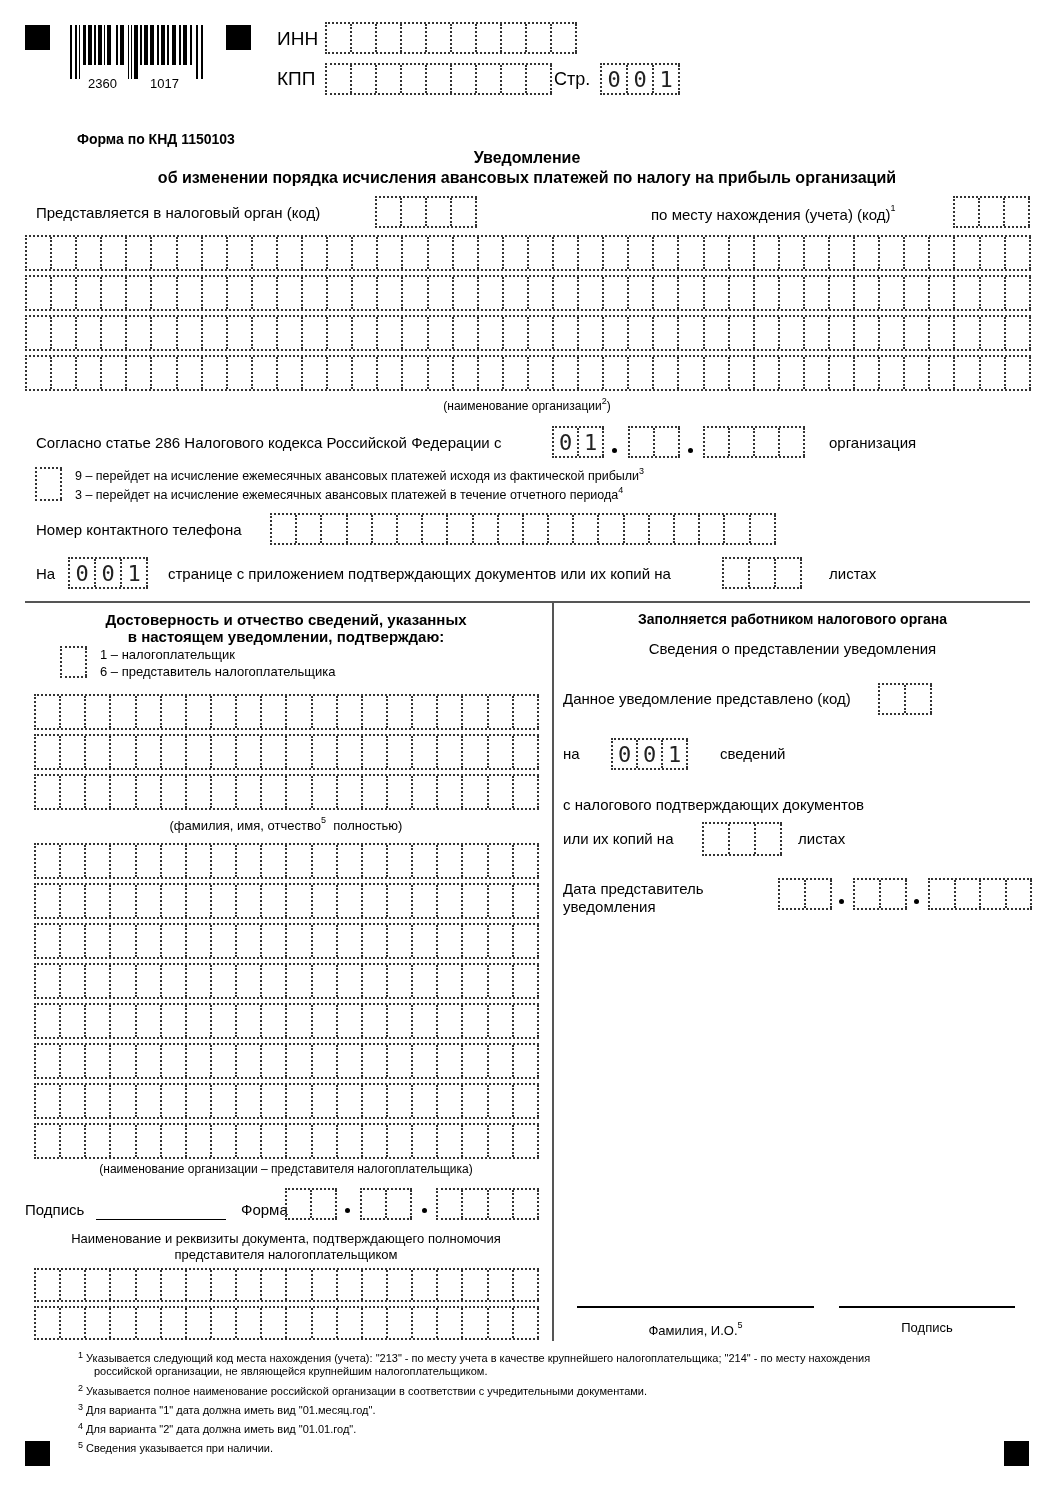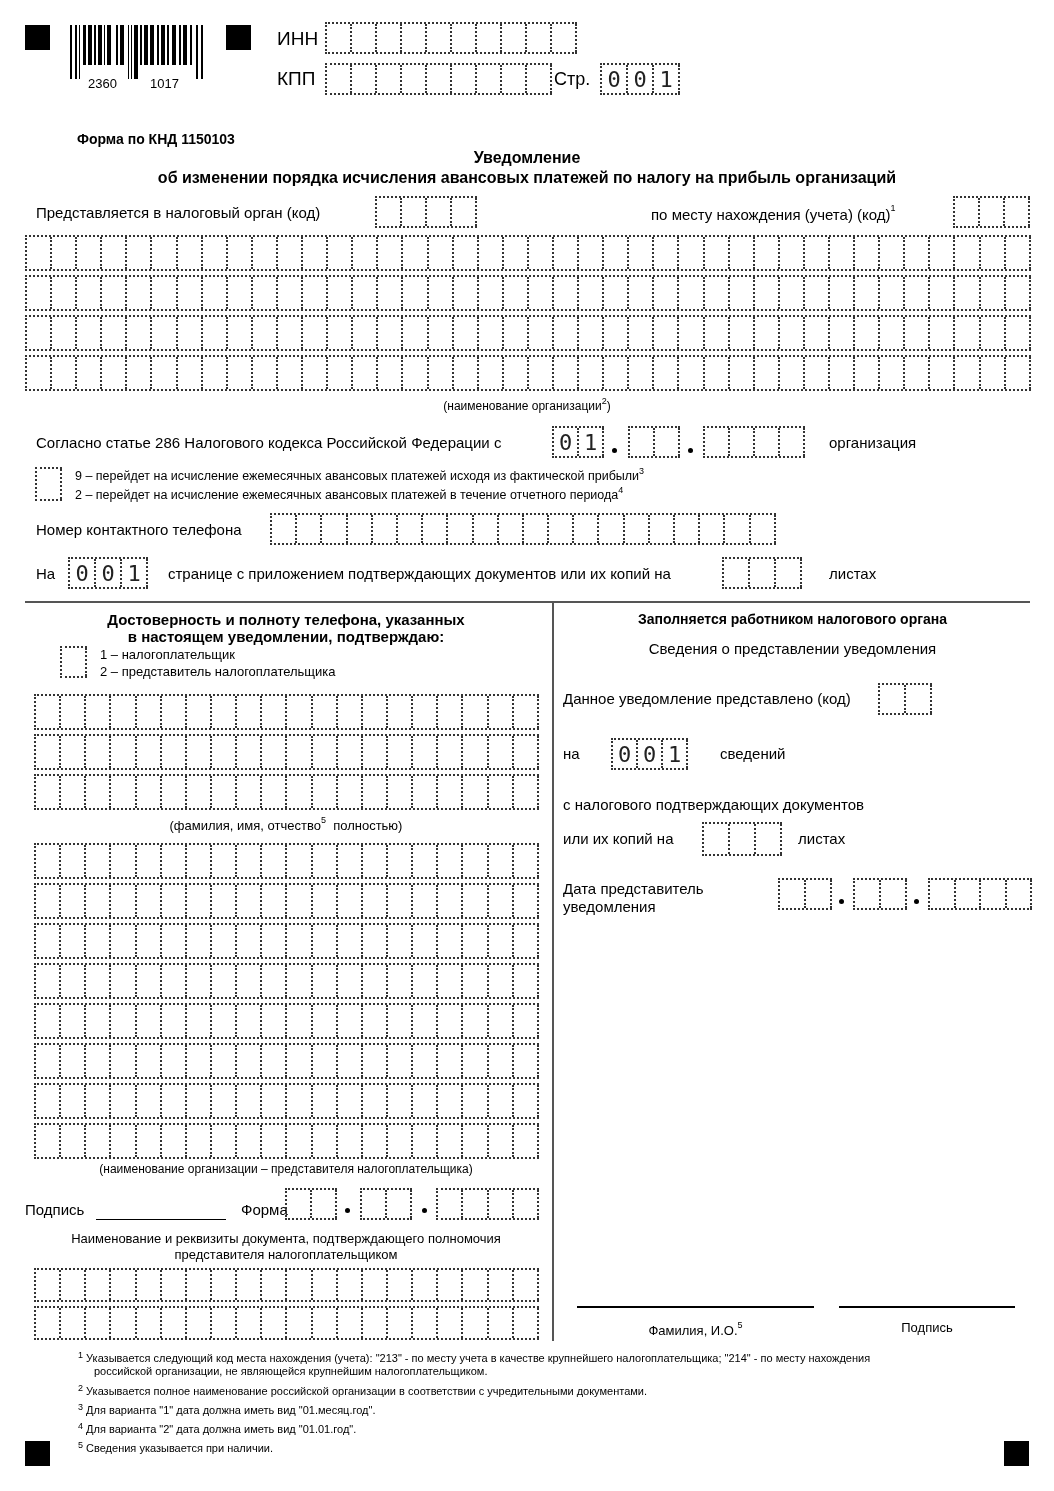--- a/index.html
+++ b/index.html
@@ -320,21 +320,21 @@
     <div class="cell" style="width: 25px;"></div>
     <div class="cell" style="width: 25px;"></div>
     <div class="cell" style="width: 25px;"></div>
   </div>
 <span class="lbl" style="left:829px;top:434px;">организация</span>
 
 <div class="cells" style="left:35px;top:467px;height:34px;">
     <div class="cell" style="width: 25px;"></div>
   </div>
 <span class="lbl small" style="left:75px;top:469px;font-size:12.5px;"><span>9 – перейдет на исчисление ежемесячных авансовых платежей исходя из фактической прибыли</span><sup>3</sup></span>
-<span class="lbl small" style="left:75px;top:488px;font-size:12.5px;"><span>2 – перейдет на исчисление ежемесячных авансовых платежей в течение отчетного периода</span><sup>4</sup></span>
+<span class="lbl small" style="left:75px;top:488px;font-size:12.5px;"><span>3 – перейдет на исчисление ежемесячных авансовых платежей в течение отчетного периода</span><sup>4</sup></span>
 
 <span class="lbl" style="left:36px;top:521px;">Номер контактного телефона</span>
 <div class="cells" style="left:270px;top:513px;height:32px;">
     <div class="cell" style="width: 25.2px;"></div>
     <div class="cell" style="width: 25.2px;"></div>
     <div class="cell" style="width: 25.2px;"></div>
     <div class="cell" style="width: 25.2px;"></div>
     <div class="cell" style="width: 25.2px;"></div>
     <div class="cell" style="width: 25.2px;"></div>
     <div class="cell" style="width: 25.2px;"></div>
@@ -363,27 +363,27 @@
 <div class="cells" style="left:722px;top:557px;height:32px;">
     <div class="cell" style="width: 26px;"></div>
     <div class="cell" style="width: 26px;"></div>
     <div class="cell" style="width: 26px;"></div>
   </div>
 <span class="lbl" style="left:829px;top:565px;">листах</span>
 
 <div class="hline" style="left:25px;top:601px;width:1005px;"></div>
 <div class="vline" style="left:552px;top:601px;height:740px;"></div>
 
-<div class="lbl bold center" style="left:25px;width:522px;top:611px;">Достоверность и полноту телефона, указанных</div>
+<div class="lbl bold center" style="left:25px;width:522px;top:611px;">Достоверность и отчество сведений, указанных</div>
 <div class="lbl bold center" style="left:25px;width:522px;top:628px;">в настоящем уведомлении, подтверждаю:</div>
 <div class="cells" style="left:60px;top:646px;height:32px;">
     <div class="cell" style="width: 25px;"></div>
   </div>
 <span class="lbl small" style="left:100px;top:647px;font-size:13px;">1 – налогоплательщик</span>
-<span class="lbl small" style="left:100px;top:664px;font-size:13px;">2 – представитель налогоплательщика</span>
+<span class="lbl small" style="left:100px;top:664px;font-size:13px;">6 – представитель налогоплательщика</span>
 
 <div class="grid" style="left:34px;top:694px;">
     <div class="row" style="height: 36px; margin-bottom: 4px;">
       <div class="cell" style="width: 25.15px;"></div>
       <div class="cell" style="width: 25.15px;"></div>
       <div class="cell" style="width: 25.15px;"></div>
       <div class="cell" style="width: 25.15px;"></div>
       <div class="cell" style="width: 25.15px;"></div>
       <div class="cell" style="width: 25.15px;"></div>
       <div class="cell" style="width: 25.15px;"></div>

